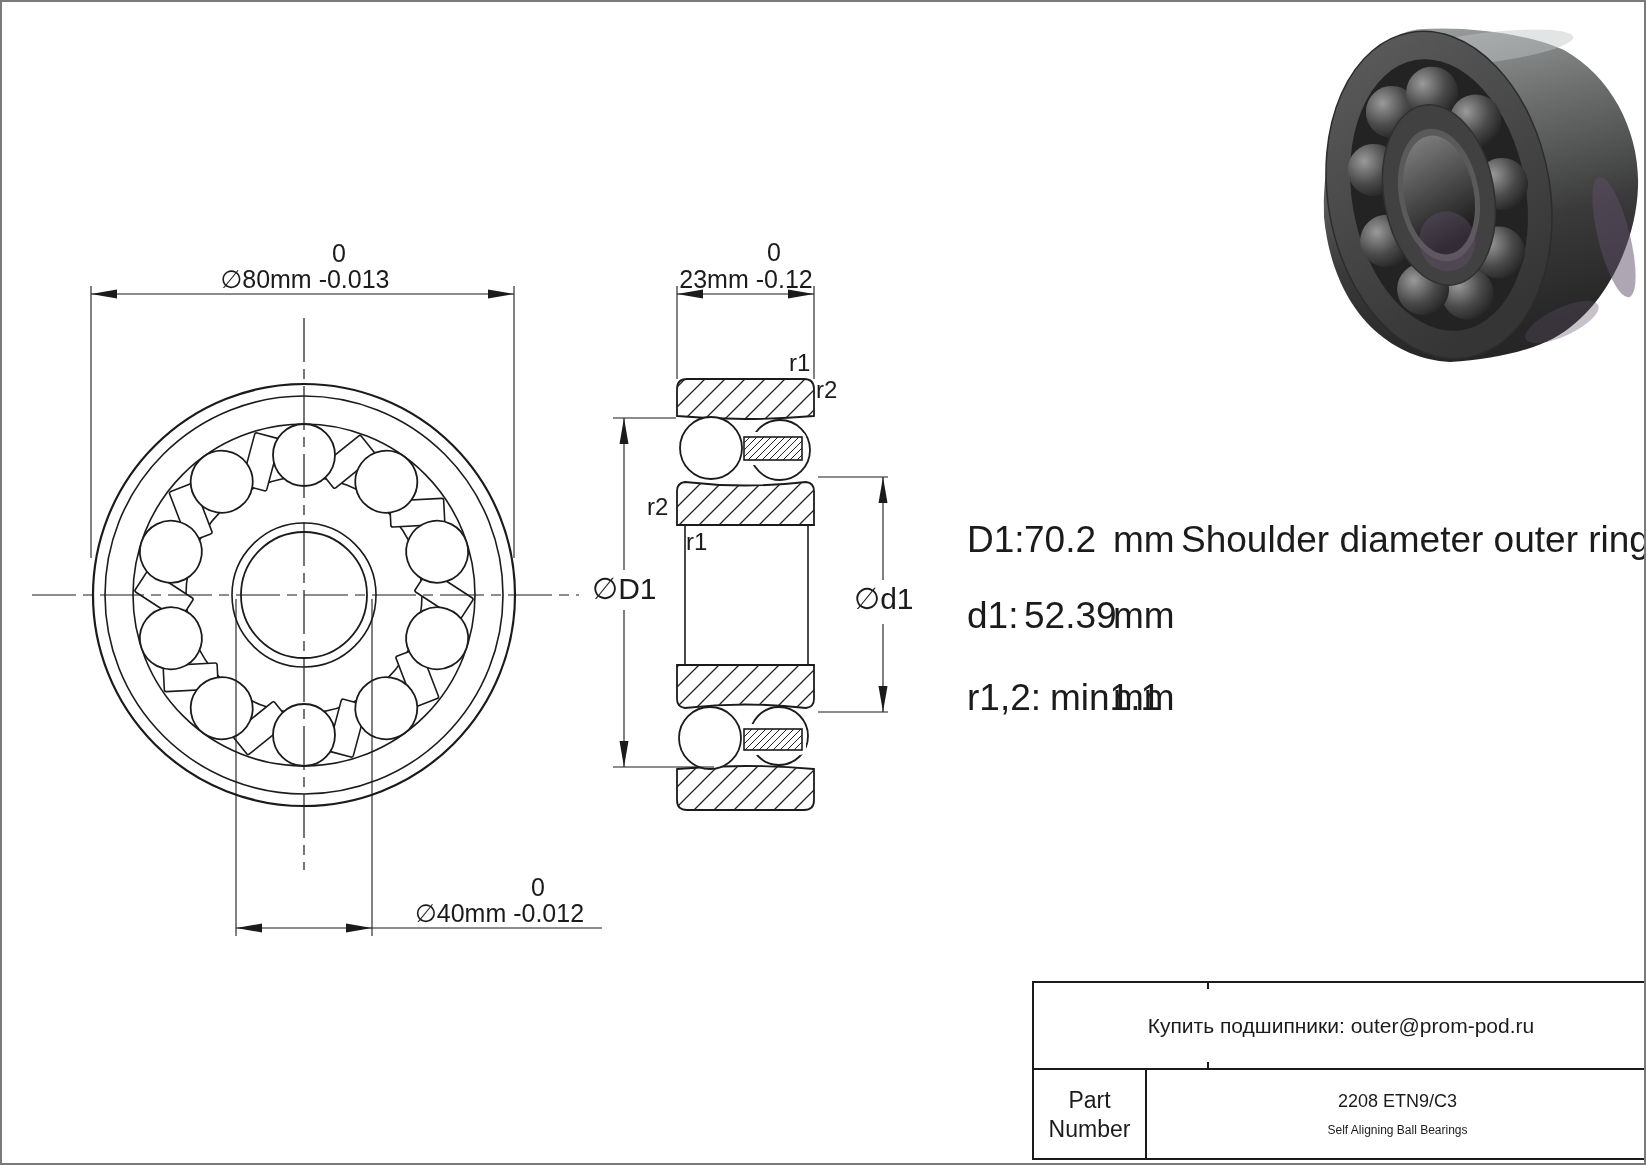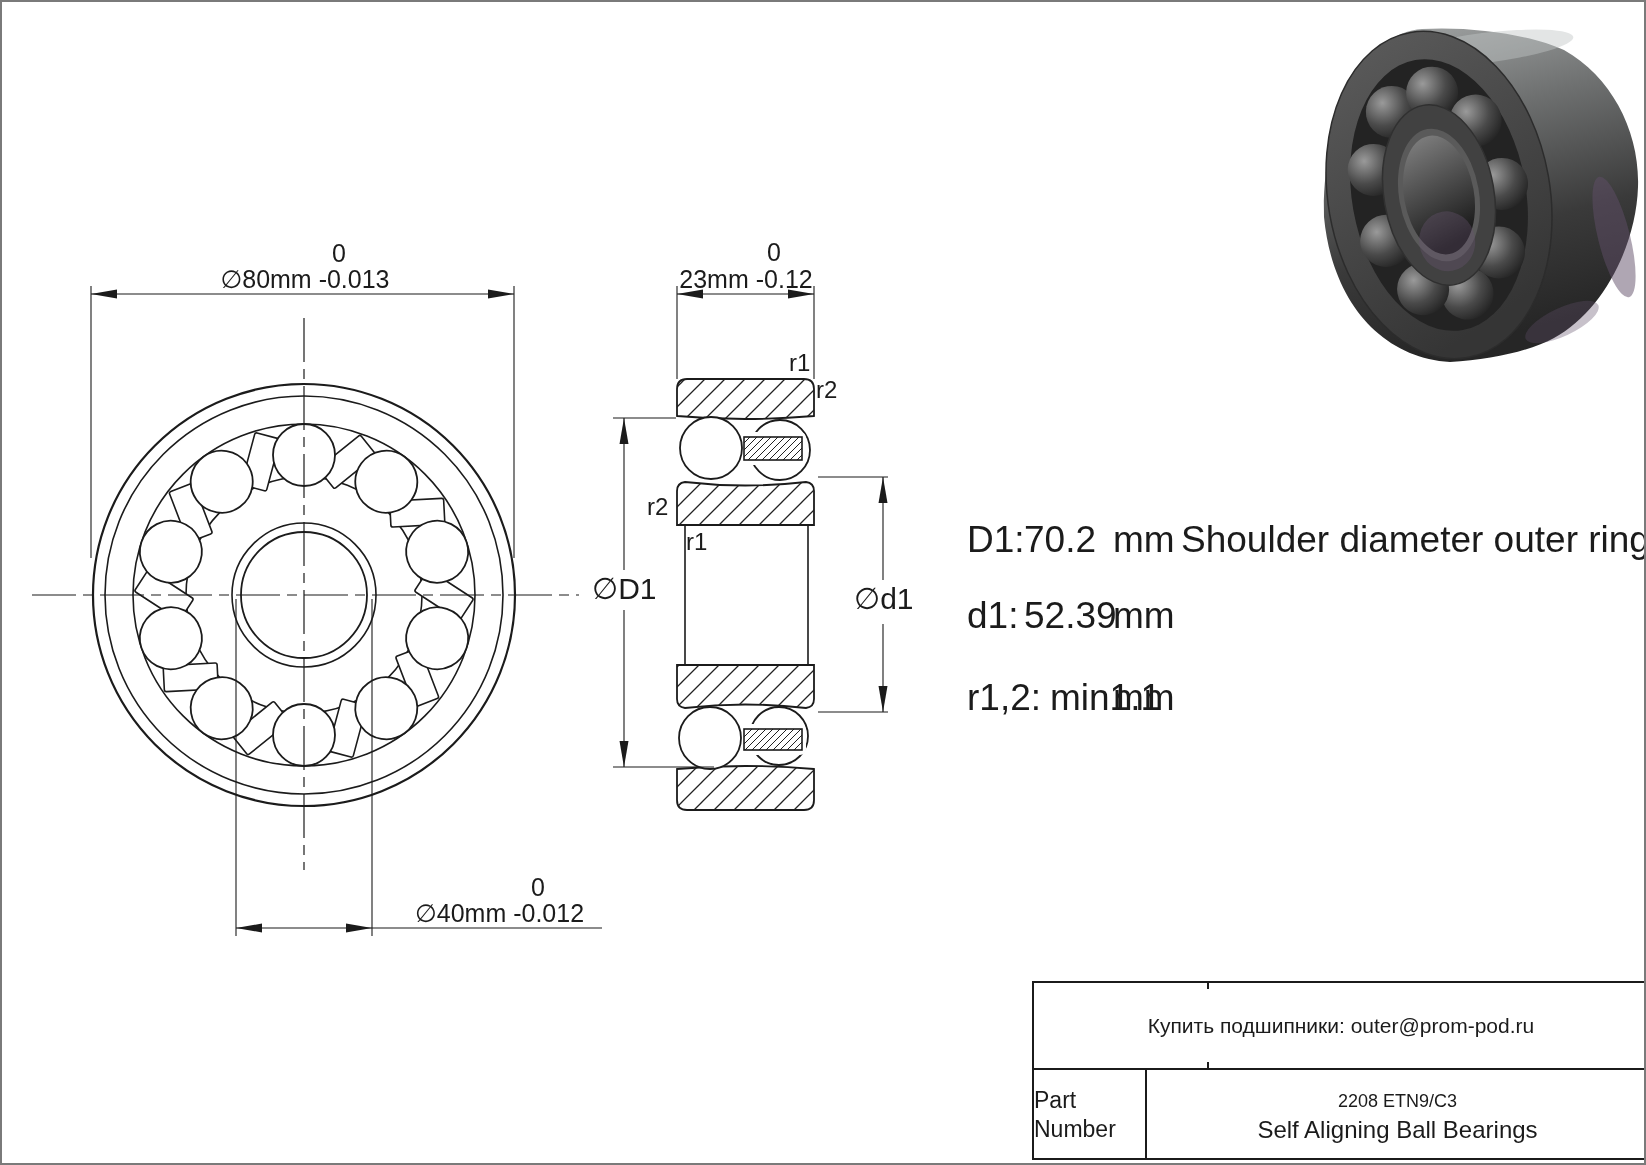--- a/index.html
+++ b/index.html
@@ -30,25 +30,25 @@
     position:absolute;left:1030px;top:979px;width:616px;height:179px;
     border:2px solid #1b1b1b;border-right:none;box-sizing:border-box;
   }
   #tb-row1{
     position:relative;height:85px;border-bottom:2px solid #1b1b1b;
     display:flex;align-items:center;justify-content:center;font-size:21px;
   }
   #tb-row2{display:flex;height:90px;}
   #tb-partcell{
     width:111px;border-right:2px solid #1b1b1b;display:flex;flex-direction:column;
-    justify-content:center;font-size:23px;line-height:29px;
+    align-items:center;justify-content:center;font-size:23px;line-height:29px;
   }
   #tb-infocell{flex:1;display:flex;flex-direction:column;align-items:center;justify-content:center;}
   #tb-partnumber{font-size:18px;line-height:30px;}
-  #tb-product{font-size:24px;line-height:28px;}
+  #tb-product{font-size:12px;line-height:28px;}
   .tb-tick{position:absolute;width:2px;height:6px;background:#1b1b1b;left:173px;}
   .tb-tick.top{top:0;}
   .tb-tick.mid{bottom:0;}
 </style>
 </head>
 <body>
 
 <div id="canvas">
 
   <svg id="drawing" width="1646" height="1165" viewBox="0 0 1646 1165" xmlns="http://www.w3.org/2000/svg">

